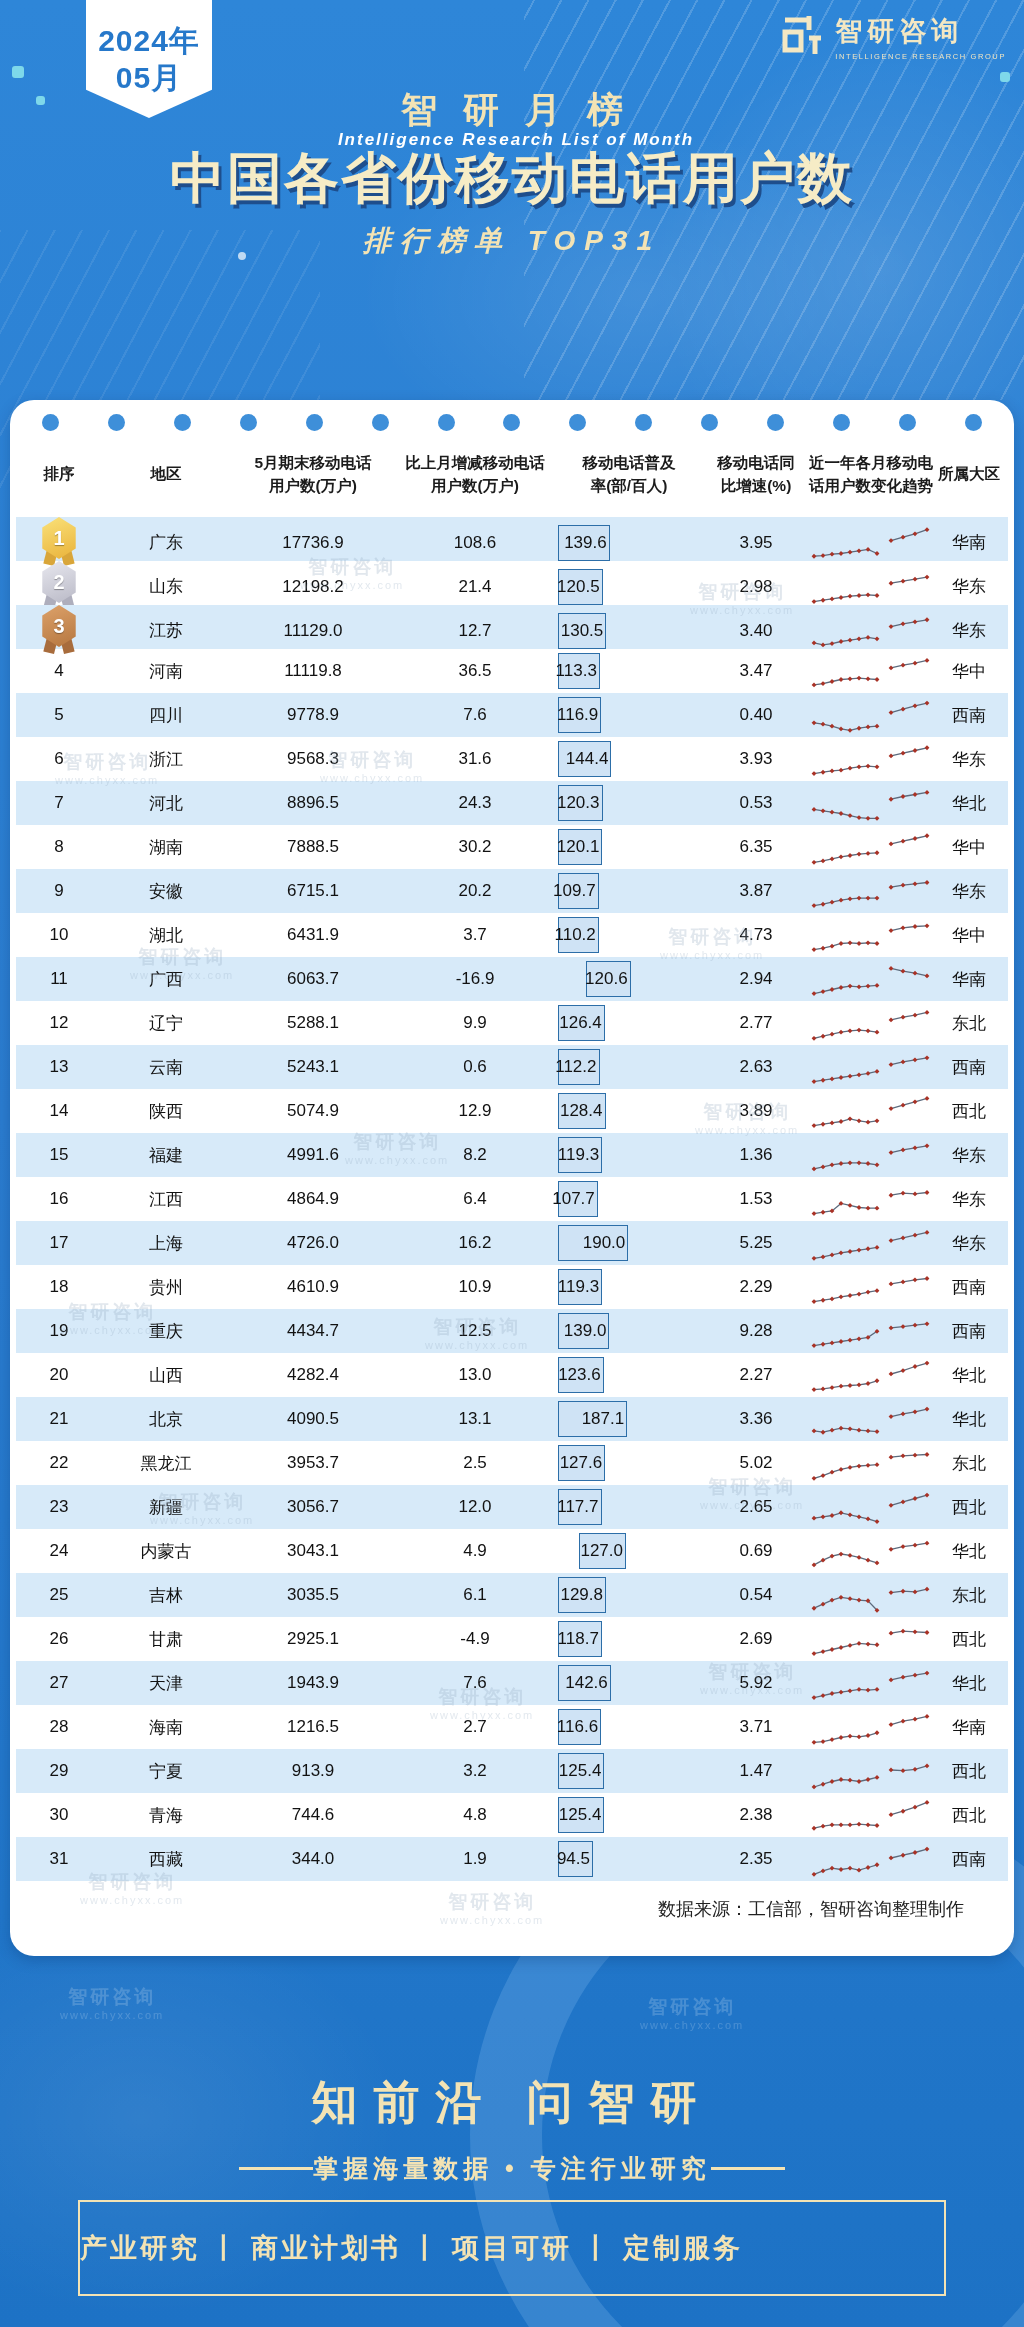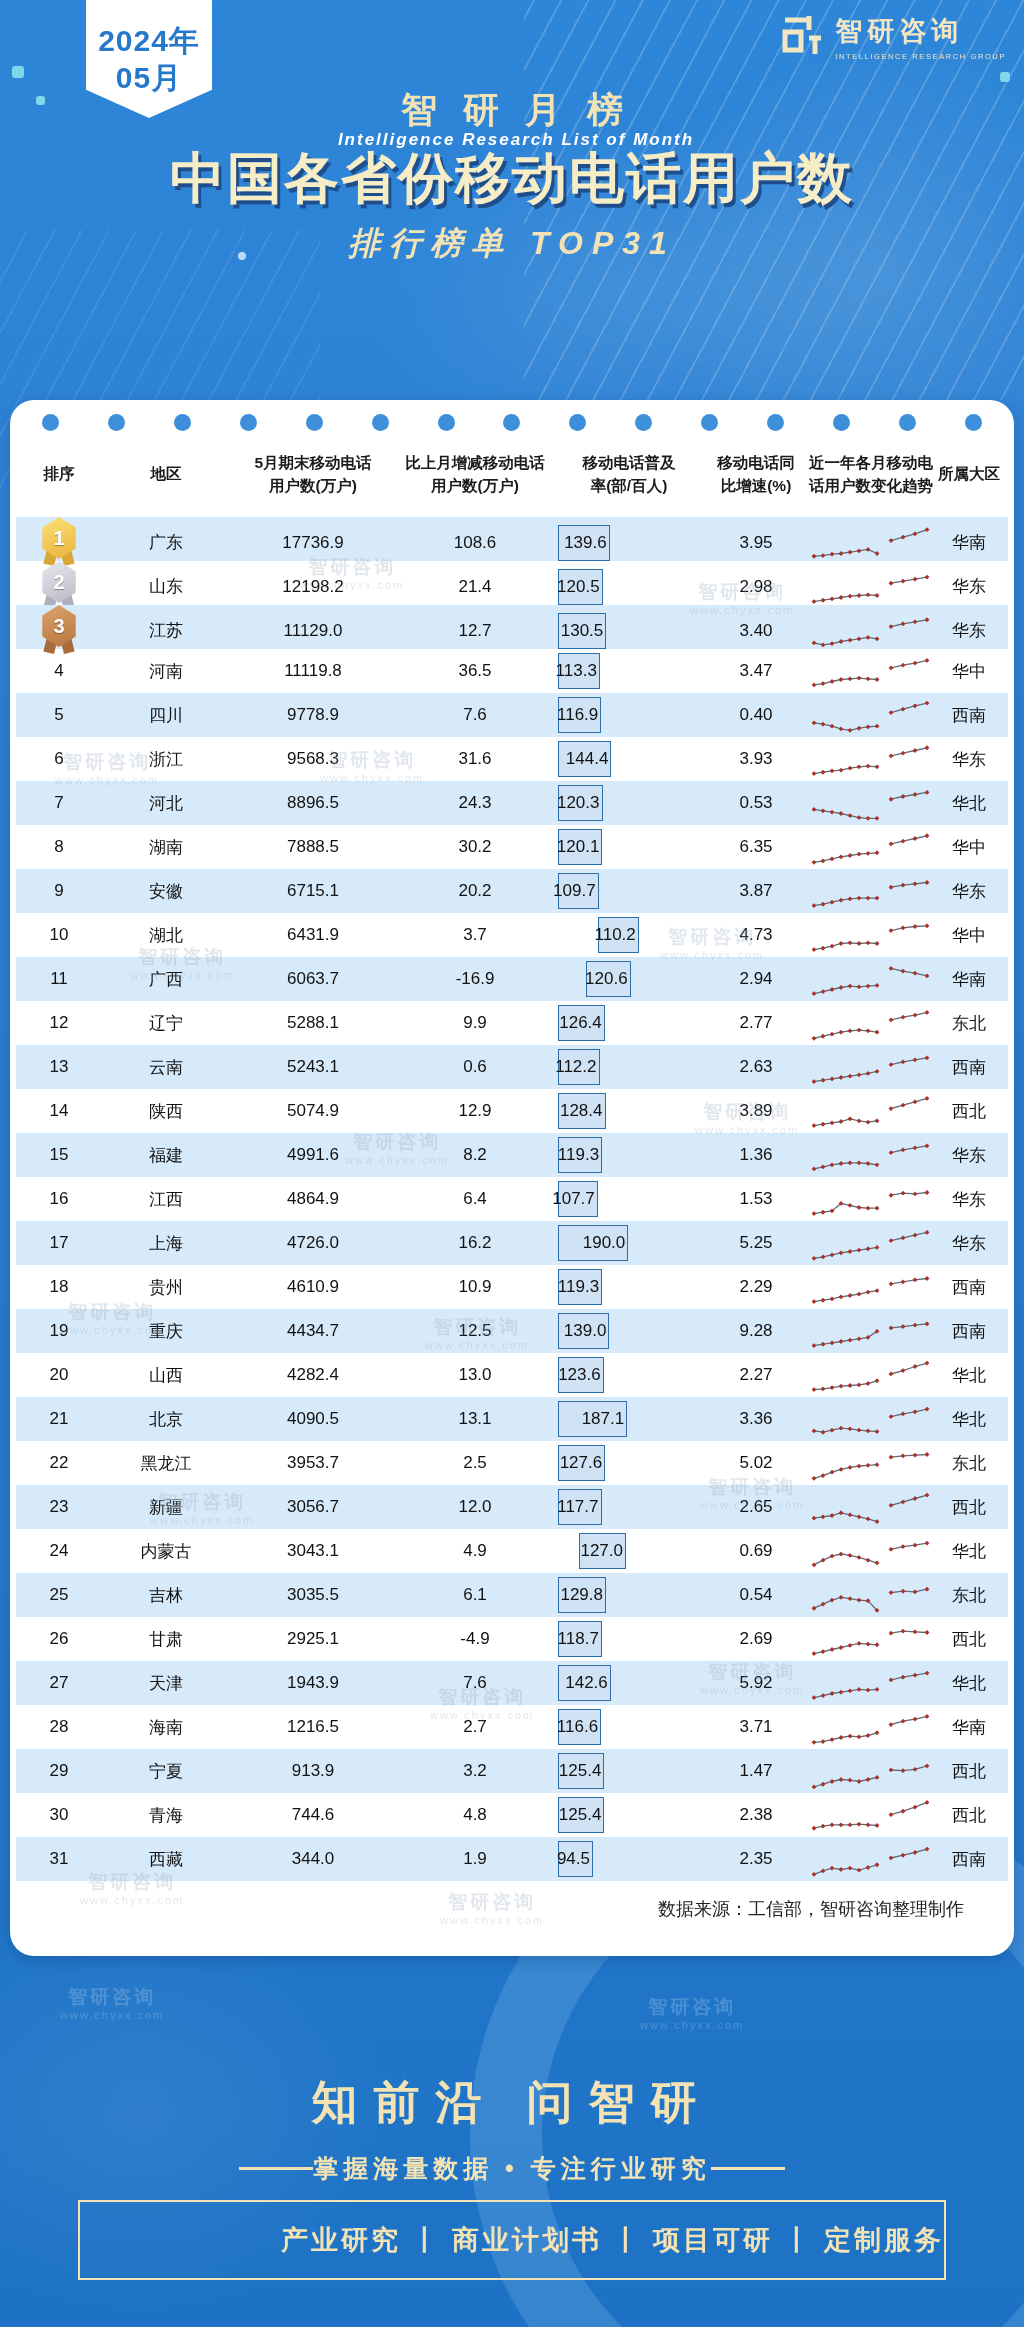--- a/index.html
+++ b/index.html
@@ -36,21 +36,21 @@
   .logo .sub{font-size:7.5px;letter-spacing:1.6px;margin-top:3px;}
   
   .ribbon{position:absolute;top:86px;left:0;width:100%;text-align:center;
     color:#f3e3b4;font-size:36px;font-weight:bold;letter-spacing:26px;text-indent:26px;}
   .ribbon-en{position:absolute;top:130px;left:4px;width:100%;text-align:center;
     color:#ffffff;font-size:17px;font-weight:bold;font-style:italic;letter-spacing:2px;}
   .main-title{position:absolute;top:142px;left:0;width:100%;text-align:center;
     color:#f6ecc6;font-size:55px;font-weight:bold;letter-spacing:2px;
     text-shadow:3px 4px 0 #1e4e8c;}
   .rank-sub{position:absolute;top:222px;left:0;width:100%;text-align:center;
-    color:#f3e3b4;font-size:32px;font-weight:bold;font-style:italic;letter-spacing:9px;}
+    color:#f3e3b4;font-size:28px;font-weight:bold;font-style:italic;letter-spacing:9px;}
   
   .card{position:absolute;left:10px;top:400px;width:1004px;height:1556px;background:#fff;
     border-radius:24px;box-sizing:border-box;padding:0 6px;box-shadow:0 4px 14px rgba(0,40,90,.25);}
   .dots{display:flex;justify-content:space-between;padding:14px 26px 0 26px;}
   .dots .dot{width:17px;height:17px;border-radius:50%;background:#3e8fd9;}
   .thead,.trow{display:grid;grid-template-columns:86px 128px 166px 158px 150px 104px 126px 70px;align-items:center;}
   .thead{height:86px;font-size:15.5px;font-weight:bold;color:#1b1b1b;text-align:center;line-height:1.5;}
   .thead .hcell{white-space:pre-line;}
   .trow{height:44px;font-size:17px;color:#121212;text-align:center;position:relative;}
   .trow.alt{background:#d7eaf9;}
@@ -79,21 +79,21 @@
   
   .source{height:56px;display:flex;align-items:center;justify-content:flex-end;
     padding-right:44px;font-size:18px;color:#222;}
   
   .slogan{position:absolute;top:2072px;left:0;width:100%;text-align:center;
     color:#f3e3b4;font-size:46px;font-weight:bold;letter-spacing:16px;}
   .tagline{position:absolute;top:2152px;left:0;width:100%;display:flex;align-items:center;
     justify-content:center;color:#f3e3b4;font-size:25px;font-weight:bold;letter-spacing:5px;}
   .tagline .ln{width:74px;height:3px;background:#f3e3b4;}
   .services{position:absolute;top:2200px;left:78px;width:868px;box-sizing:border-box;
-    border:2px solid #f3e3b4;padding:20px 0;text-align:right;
+    border:2px solid #f3e3b4;padding:28px 0;text-align:left;
     color:#f3e3b4;font-size:27px;font-weight:bold;letter-spacing:3px;}
   
   .wm{position:absolute;color:#8fa6bd;opacity:.26;text-align:center;line-height:1.25;pointer-events:none;}
   .wm .l1{display:block;font-size:19px;font-weight:bold;letter-spacing:3px;}
   .wm .l2{display:block;font-size:11px;letter-spacing:2px;}
   .wm.onblue{color:#ffffff;opacity:.18;}
 </style>
 </head>
 <body>
 
@@ -448,21 +448,21 @@
           </svg>
         </div>
     <div class="cell area">华东</div>
   </div>
       <div class="trow">
     <div class="cell rank">10</div>
     <div class="cell region">湖北</div>
     <div class="cell users">6431.9</div>
     <div class="cell change">3.7</div>
     <div class="cell pen">
-      <div class="pbar" style="width: 40.8px; margin-left: 40px;">
+      <div class="pbar" style="width: 40.8px;">
         <span class="pval">110.2</span>
       </div>
     </div>
     <div class="cell growth">4.73</div>
     <div class="cell trend">
           <svg width="122" height="40">
             <polyline points="4,34.6 13,33.2 22,31.2 31,28.5 40,27.8 49,28.5 58,27.8 67,28.5" fill="none" stroke="#5c6b7d" stroke-width="1.3"></polyline>
             <polyline points="81,15.6 93,12.8 105,11.5 117,10.8" fill="none" stroke="#5c6b7d" stroke-width="1.3"></polyline>
             <path d="M 4 32.2 L 6.4 34.6 L 4 37 L 1.6 34.6 Z" fill="#a93226"></path>
             <path d="M 13 30.840000000000003 L 15.4 33.24 L 13 35.64 L 10.6 33.24 Z" fill="#a93226"></path>

